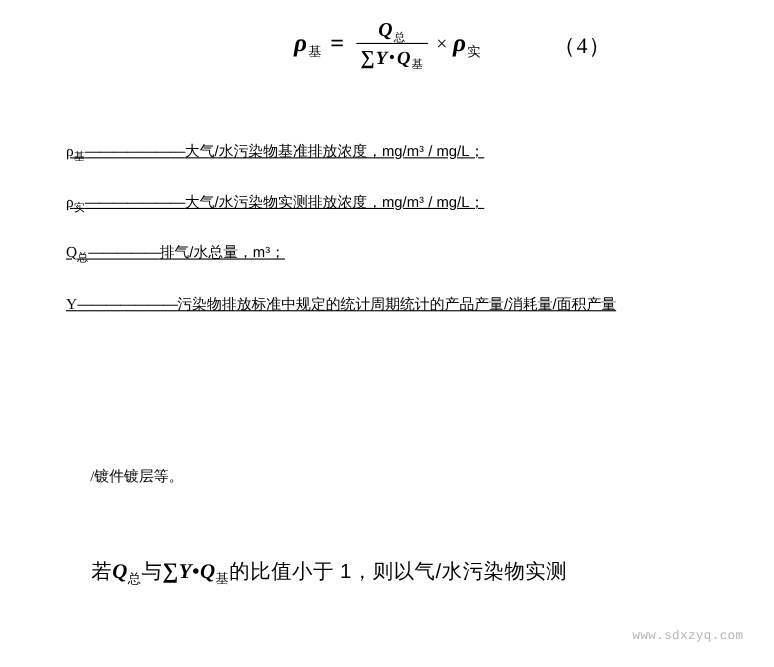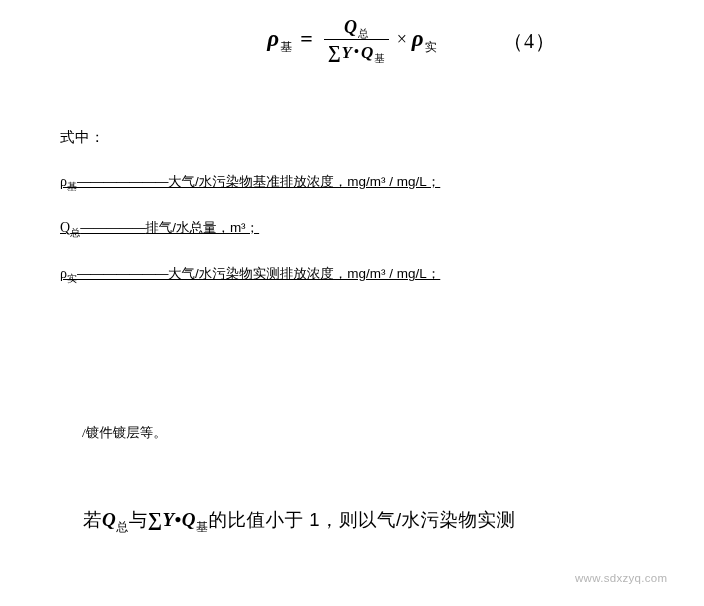--- a/index.html
+++ b/index.html
@@ -191,21 +191,21 @@
     font-size: 20px;
     font-weight: bold;
   }
 
   
   .watermark {
     position: absolute;
     left: 575px;
     top: 572px;
     font-size: 11.5px;
-    font-family: Liberation Sans, sans-serif;
+    font-family: Liberation Mono, monospace;
     color: #b5b5b5;
     letter-spacing: 0.3px;
   }
 </style>
 </head>
 <body>
 
 <div class="formula-block">
   <div class="formula">
     <span class="rho-term">
@@ -229,35 +229,37 @@
     <span class="times">×</span>
     <span class="rho-term">
       <span class="base">ρ</span>
         <span class="sub">实</span>
     </span>
   </div>
 </div>
 <div class="eq-number">（4）</div>
 
 <div class="defs">
-  <div class="where-line">式中：</div>
 
   <div class="def-line">
     <span class="sym">ρ</span><span class="symsub">基</span><span class="dashes">———————</span><span>大气/水污染物基准排放浓度，mg/m³ / mg/L；</span>
   </div>
 
   <div class="def-line">
+    <span class="sym">ρ</span><span class="symsub">实</span><span class="dashes">———————</span><span>大气/水污染物实测排放浓度，mg/m³ / mg/L；</span>
+  </div>
+
+  <div class="def-line">
     <span class="sym">Q</span><span class="symsub">总</span><span class="dashes">—————</span><span>排气/水总量，m³；</span>
   </div>
 
-  <div class="def-line">
-    <span class="sym">ρ</span><span class="symsub">实</span><span class="dashes">———————</span><span>大气/水污染物实测排放浓度，mg/m³ / mg/L；</span>
-  </div>
-
-
+
+  <div class="def-line">
+    <span class="sym">Y</span><span class="symsub"></span><span class="dashes">———————</span><span>污染物排放标准中规定的统计周期统计的产品产量/消耗量/面积产量</span>
+  </div>
 
   <div class="wrap-line">/镀件镀层等。</div>
 </div>
 
 <div class="para">
   <span class="indent"></span><span>若</span><span class="mathsym">Q</span><span class="mathsub">总</span><span>与</span><span class="sigma2">∑</span><span class="mathsym">Y</span><span class="mathsym">•</span><span class="mathsym">Q</span><span class="mathsub">基</span><span>的比值小于 1，则以气/水污染物实测</span><br>
 </div>
 
 <div class="watermark">www.sdxzyq.com</div>
 

